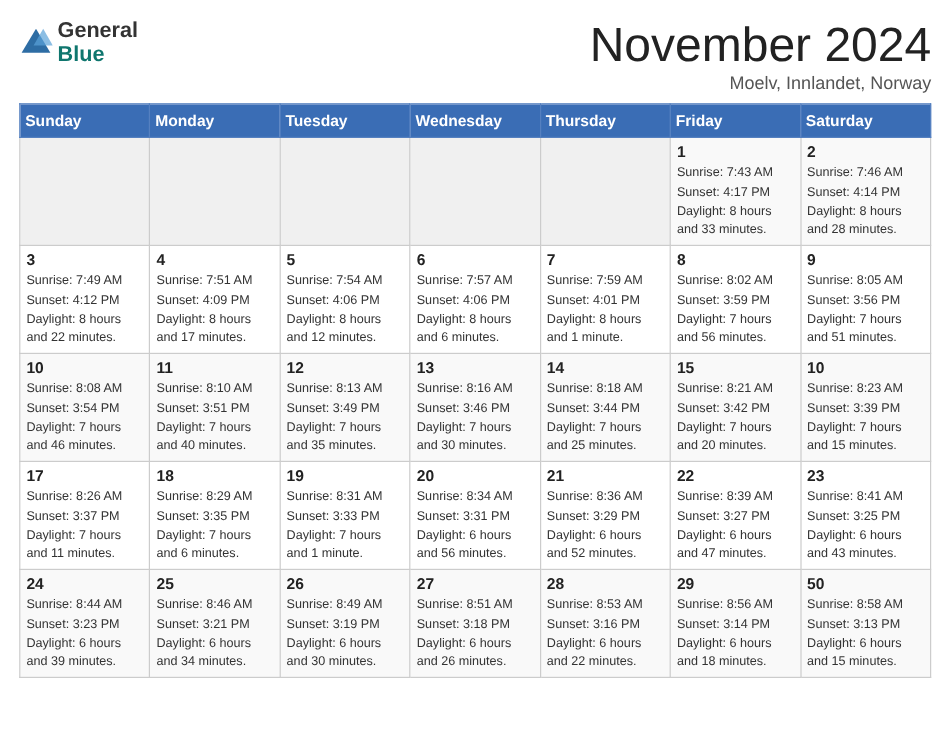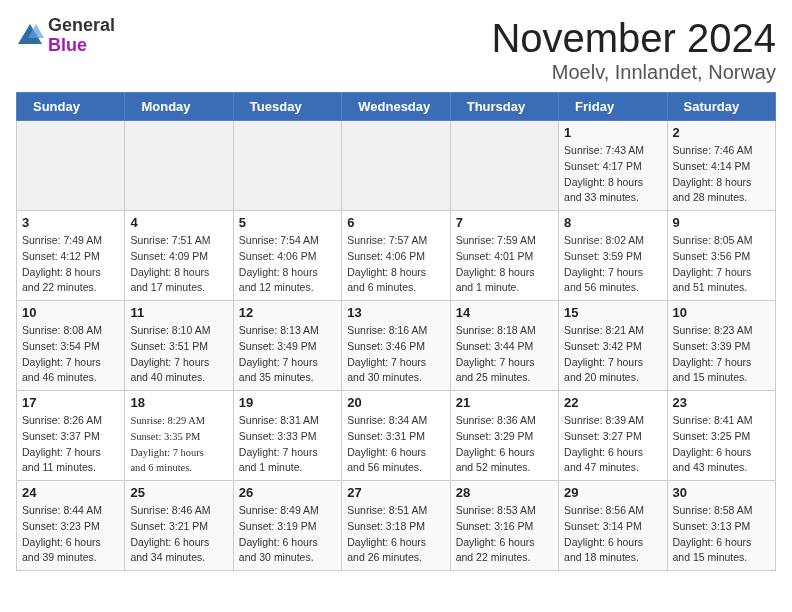--- a/index.html
+++ b/index.html
@@ -20,47 +20,47 @@
       display: flex;
       align-items: center;
       gap: 4px;
     }
     .logo-text {
       font-size: 18px;
       font-weight: bold;
       line-height: 1.1;
     }
     .logo-general { color: #333; }
-    .logo-blue { color: #a21caf; }
+    .logo-blue { color: #0f766e; }
     .logo-icon {
       width: 28px;
       height: 28px;
     }
     .title-area {
       text-align: right;
     }
     .month-title {
       font-size: 40px;
       font-weight: normal;
       color: #222;
     }
     .location {
-      font-size: 20px;
+      font-size: 15px;
       color: #555;
     }
     table {
       width: 100%;
       border-collapse: collapse;
     }
     thead tr th {
       background: #3a6db5;
       color: #fff;
       font-size: 13px;
       font-weight: bold;
-      padding: 6px 16px;
+      padding: 6px 4px;
       text-align: left;
       border: 1px solid #5580c0;
     }
     tbody tr td {
       border: 1px solid #ccc;
       vertical-align: top;
       padding: 4px 5px;
       font-size: 11px;
       color: #333;
       width: calc(100% / 7);
@@ -245,21 +245,21 @@
       <tr>
         <td>
           <span class="day-num">17</span>
           <div class="day-detail" style="white-space: pre-line;">Sunrise: 8:26 AM
 Sunset: 3:37 PM
 Daylight: 7 hours
 and 11 minutes.</div>
         </td>
         <td>
           <span class="day-num">18</span>
-          <div class="day-detail" style="white-space: pre-line; font-family: Liberation Serif, serif;">Sunrise: 8:29 AM
+          <div class="day-detail" style="white-space: pre-line;">Sunrise: 8:29 AM
 Sunset: 3:35 PM
 Daylight: 7 hours
 and 6 minutes.</div>
         </td>
         <td>
           <span class="day-num">19</span>
           <div class="day-detail" style="white-space: pre-line;">Sunrise: 8:31 AM
 Sunset: 3:33 PM
 Daylight: 7 hours
 and 1 minute.</div>
@@ -330,21 +330,21 @@
 and 22 minutes.</div>
         </td>
         <td>
           <span class="day-num">29</span>
           <div class="day-detail" style="white-space: pre-line;">Sunrise: 8:56 AM
 Sunset: 3:14 PM
 Daylight: 6 hours
 and 18 minutes.</div>
         </td>
         <td>
-          <span class="day-num">30</span>
+          <span class="day-num">50</span>
           <div class="day-detail" style="white-space: pre-line;">Sunrise: 8:58 AM
 Sunset: 3:13 PM
 Daylight: 6 hours
 and 15 minutes.</div>
         </td>
       </tr>
     </tbody>
 </table>
 
 </body></html>

